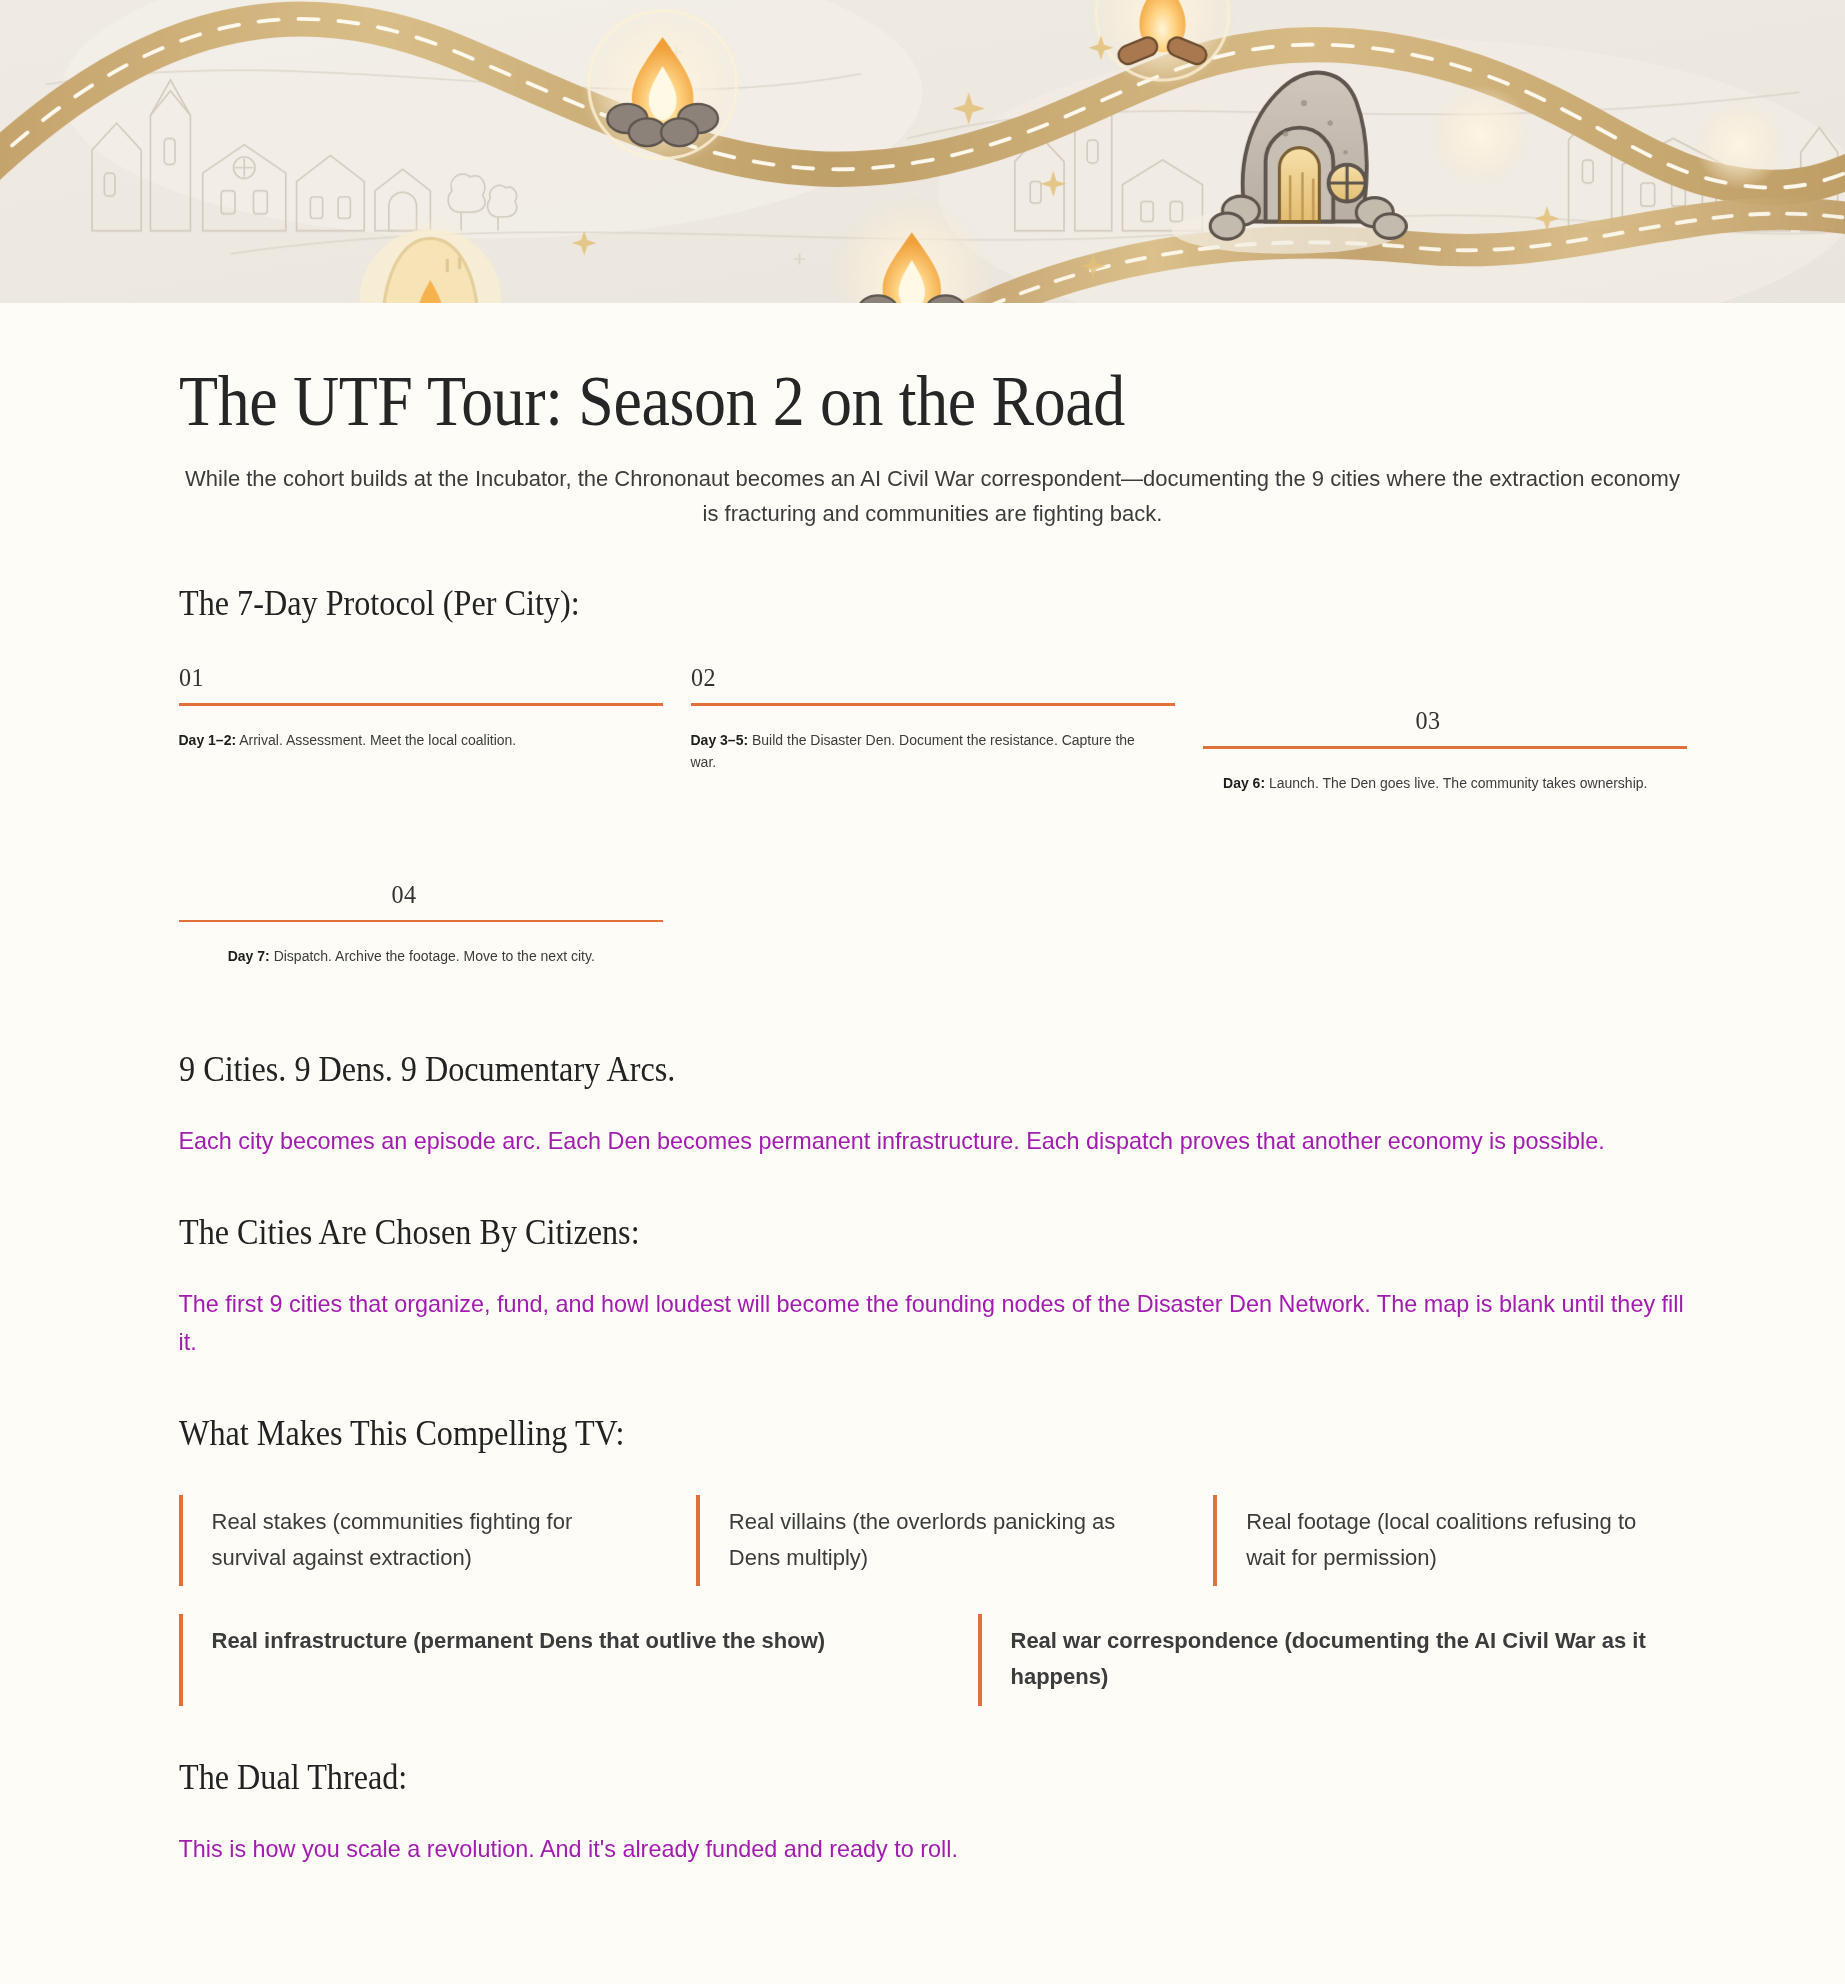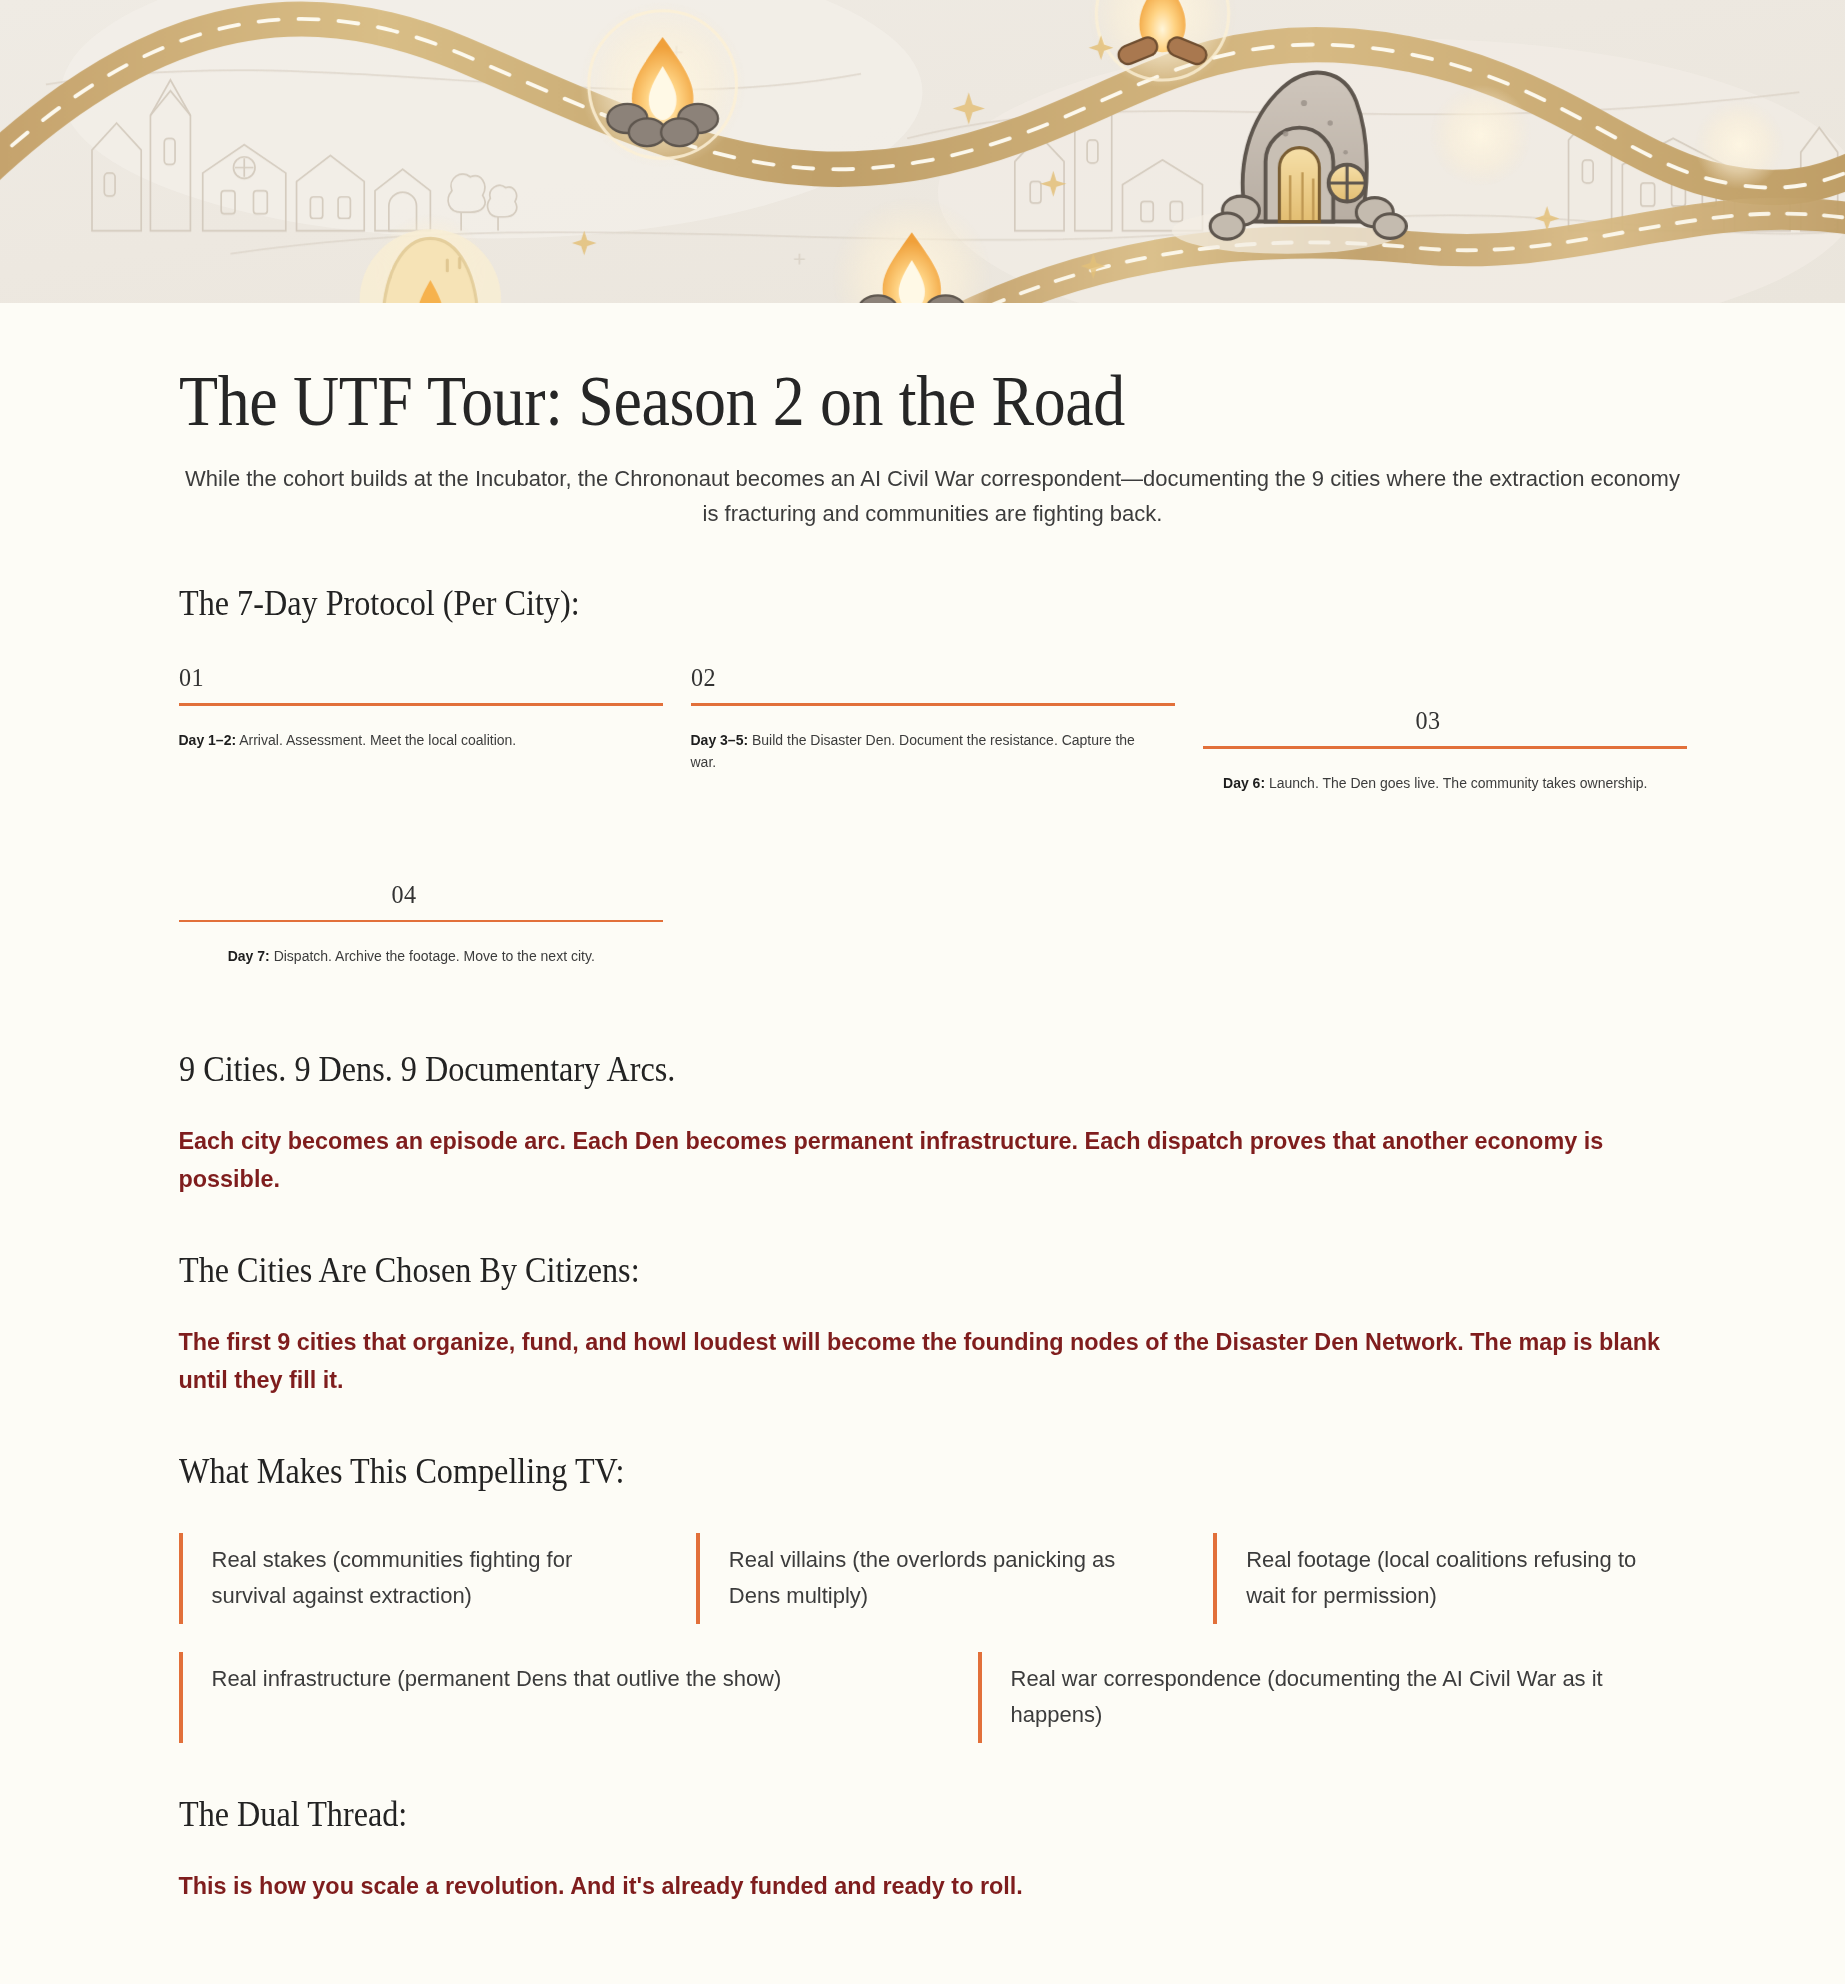--- a/index.html
+++ b/index.html
@@ -84,23 +84,23 @@
     margin: 51px 0 0 0;
     transform: scaleX(0.92);
     transform-origin: left center;
     white-space: nowrap;
   }
   h2.section-heading.gap-lg { margin-top: 65px; }
 
   p.body-text {
     font-size: 23.4px;
     line-height: 1.62;
-    color: #7f1d1d;
+    color: #a21caf;
     margin: 32px 0 0 0;
-    font-weight: 700;
+    font-weight: 400;
   }
 
   
   .protocol-grid {
     display: grid;
     grid-template-columns: 1fr 1fr 1fr;
     column-gap: 77px;
     row-gap: 0;
     margin-top: 40px;
     gap: 28px;
@@ -142,20 +142,21 @@
     display: grid;
     grid-template-columns: 1fr 1fr 1fr;
     column-gap: 44px;
     margin-top: 40px;
   }
   .tv-grid-row2 {
     display: grid;
     grid-template-columns: 1fr 1fr;
     column-gap: 90px;
     margin-top: 28px;
+    font-weight: bold;
   }
   .tv-card {
     border-left: 4.6px solid #E2703A;
     padding: 9.2px 18.5px 10.8px 29px;
     min-height: 74px;
     box-sizing: border-box;
   }
   .tv-card-text {
     font-size: 22px;
     line-height: 1.62;

